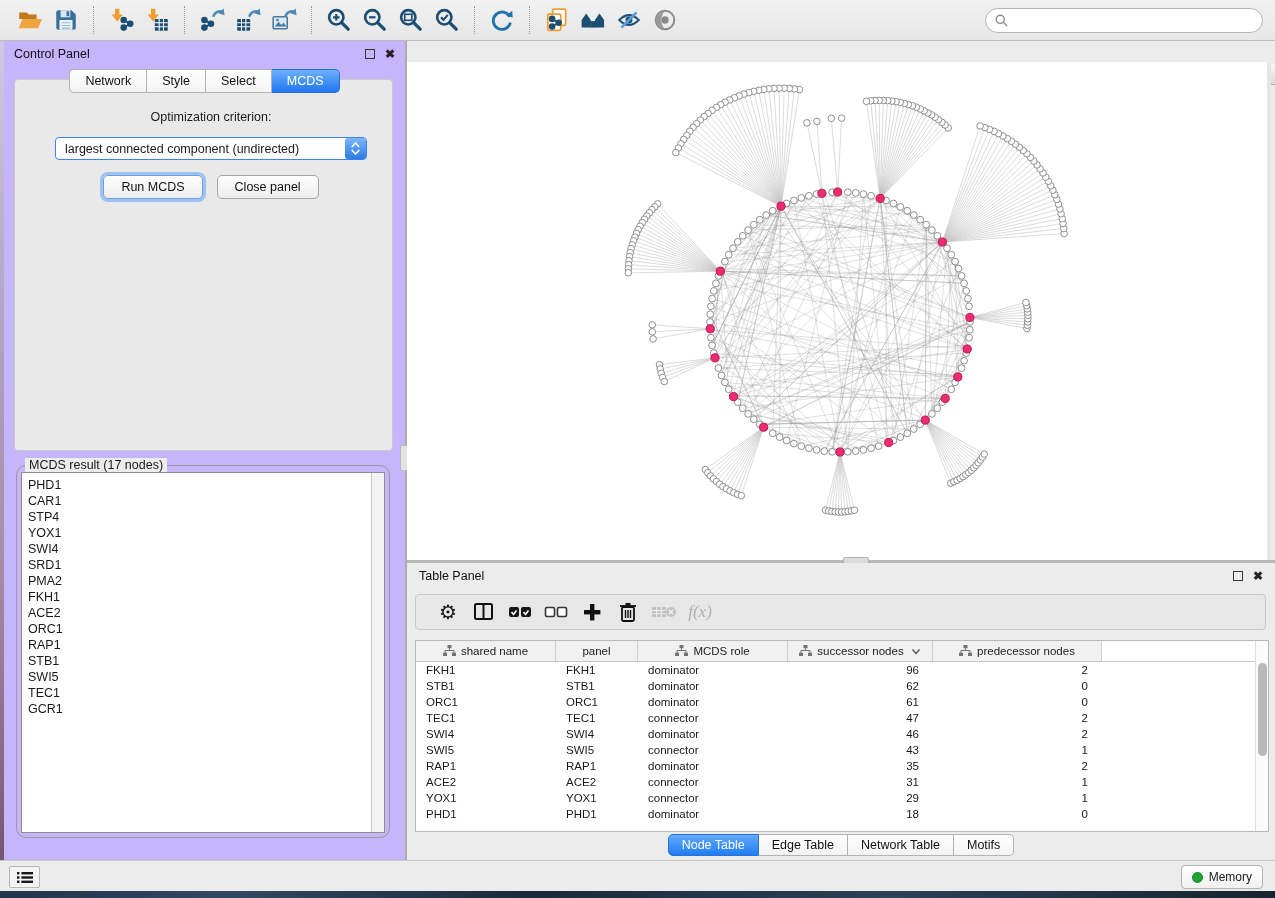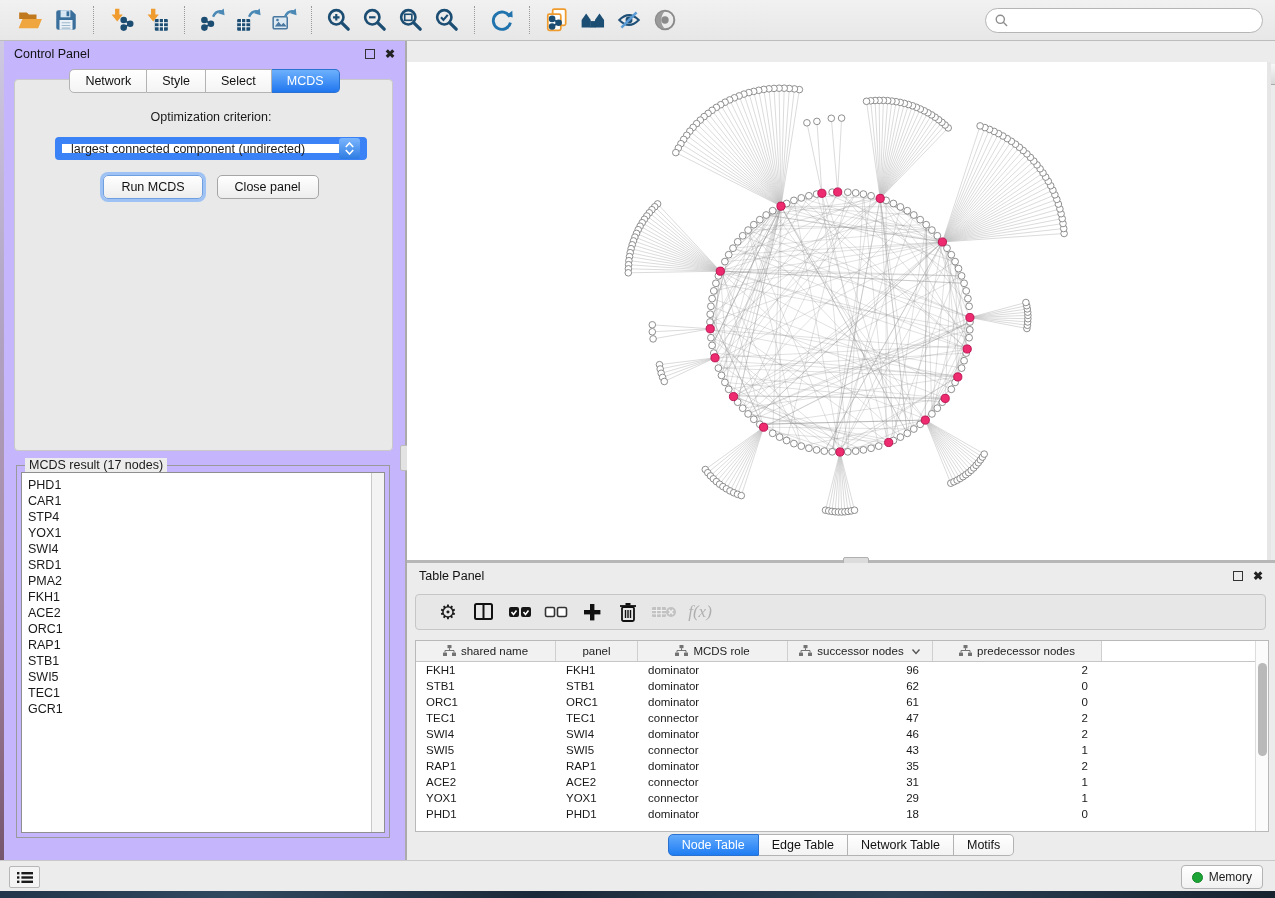--- a/index.html
+++ b/index.html
@@ -33,32 +33,32 @@
   .cp-tabs { display:flex; justify-content:center; margin-top:2px; position:relative; z-index:2; }
   .cp-tab { background:linear-gradient(#ffffff,#f4f4f4); border:1px solid #b3b3b3; border-left:none;
     padding:4px 15px; font-size:12.5px; color:#111; }
   .cp-tab:first-child { border-left:1px solid #b3b3b3; border-radius:5px 0 0 5px; }
   .cp-tab:last-child { border-radius:0 5px 5px 0; }
   .cp-tab.active { background:linear-gradient(#6db1fd,#2076ef); color:#fff; border-color:#2b72d0; }
 
   .cp-box { position:absolute; left:10px; right:12px; top:38px; height:372px;
     background:#e9e9e9; border:1px solid #c9c9c9; border-radius:4px;padding-left:15px; }
   .opt-label { text-align:center; margin-top:30px; font-size:12.5px; }
-  .selectctl { width:312px; height:23px; margin:13px auto 0; background:#fff; border:7px solid #3b82f6;
+  .selectctl { width:312px; height:23px; margin:13px auto 0; background:#fff; border:1px solid #3b82f6;
     border-radius:4px; display:flex; align-items:center; position:relative; }
   .selectctl .sel-text { flex:1; padding-left:9px; font-size:12.5px; white-space:nowrap; }
   .sel-step { width:21px; height:21px; border-radius:3px; margin-right:0px;
     background:linear-gradient(#7cb6fe,#2d7ce2); display:flex; flex-direction:column; align-items:center; justify-content:center; gap:1px; }
   .btn-row { display:flex; justify-content:center; gap:14px; margin-top:15px; }
   .pushbtn { background:linear-gradient(#ffffff,#ededed); border:1px solid #a6a6a6; border-radius:5px;
     padding:4px 17px; font-size:12.5px; color:#111; }
   .pushbtn.focused { box-shadow:0 0 0 3px rgba(108,168,250,.6); border-color:#6f9fe0; }
 
   .mcds-field { position:absolute; left:12px; right:15px; top:424px; height:373px;
-    border:1px solid #9a9a9a; border-radius:0; }
+    border:1px solid #9a9a9a; border-radius:10px; }
   .mcds-legend { position:absolute; top:-8px; left:8px; background:#ececec; padding:0 4px; font-size:12.5px; }
   .mcds-list { position:absolute; left:4px; right:4px; top:6px; bottom:4px; background:#fff; border:1px solid #8f8f8f; overflow:hidden; }
   .mcds-scroll { position:absolute; right:0; top:0; bottom:0; width:13px; background:#f3f3f3; border-left:1px solid #c9c9c9; }
   .mcds-item { font-size:12.5px; line-height:16px; padding-left:6px; }
   .mcds-items { padding-top:4px; }
 
   
   .vsplit { position:absolute; left:405px; top:41px; width:2px; height:819px; background:#ababab; }
   .vsplit-grip { position:absolute; left:-5px; top:404px; width:12px; height:26px; background:#e3e3e3; border:1px solid #bbb; border-radius:2px; }
   .hsplit { position:absolute; left:407px; top:560px; width:868px; height:3px; background:#b7b7b7; }

